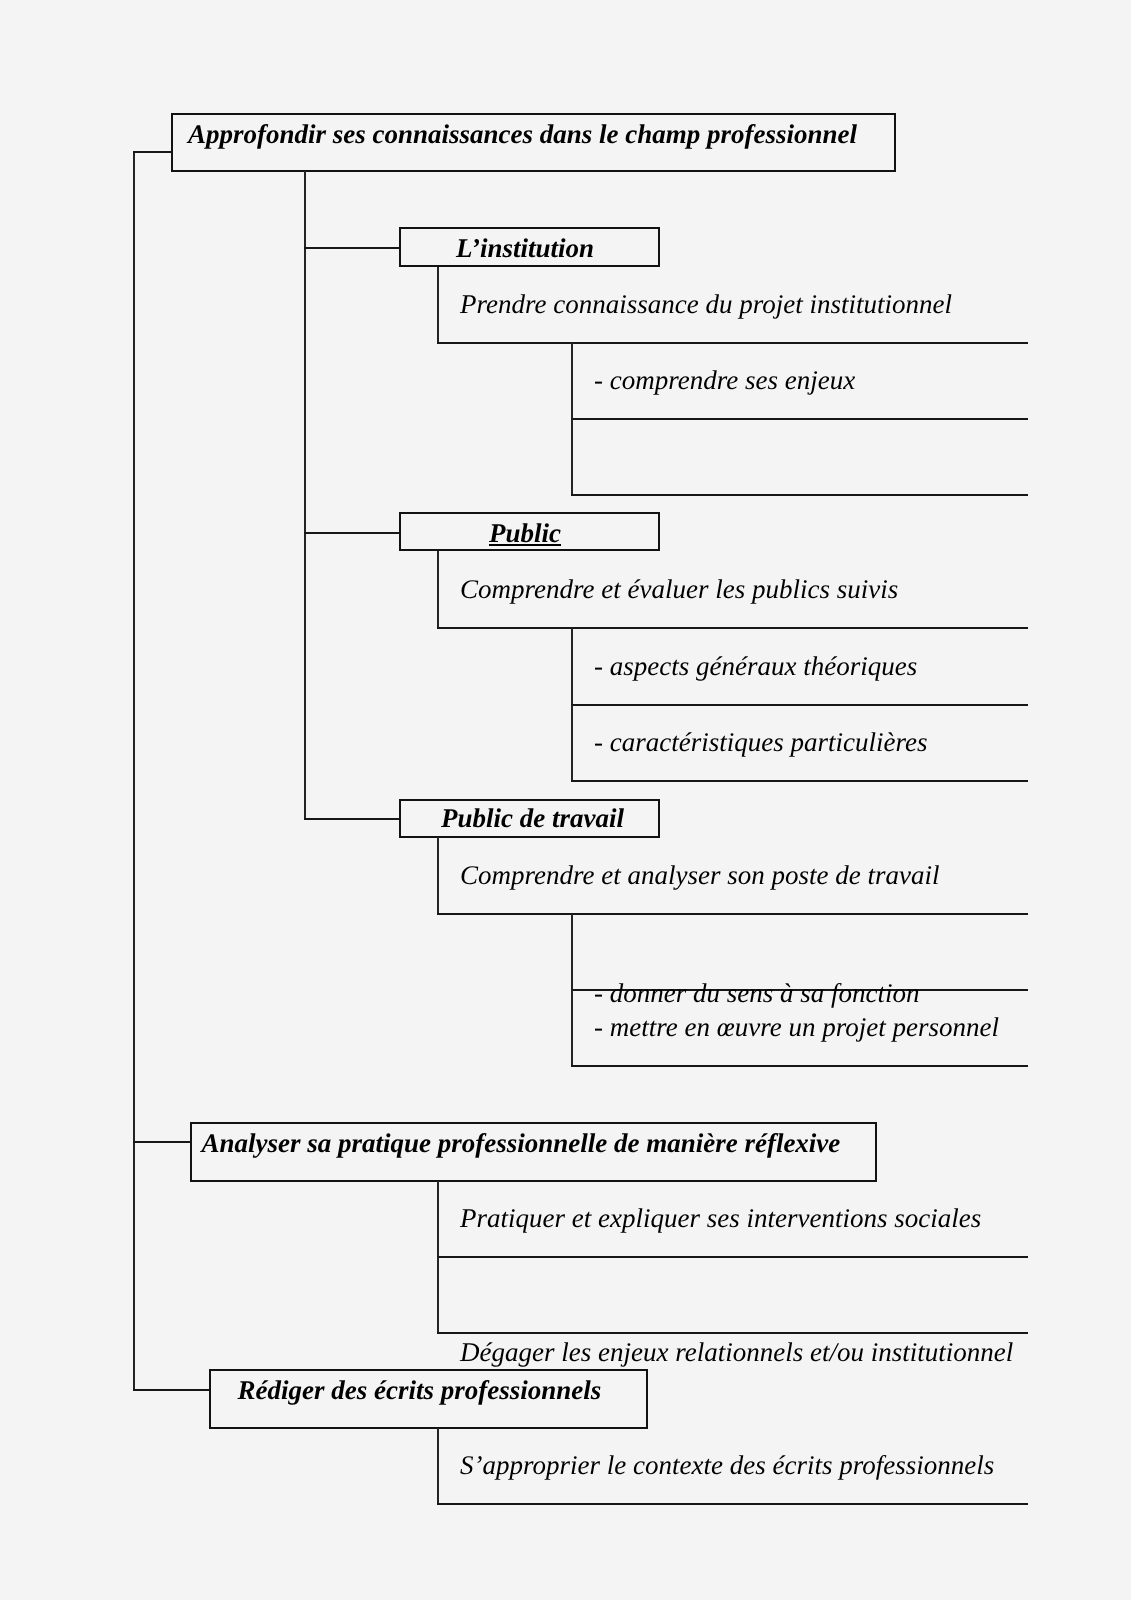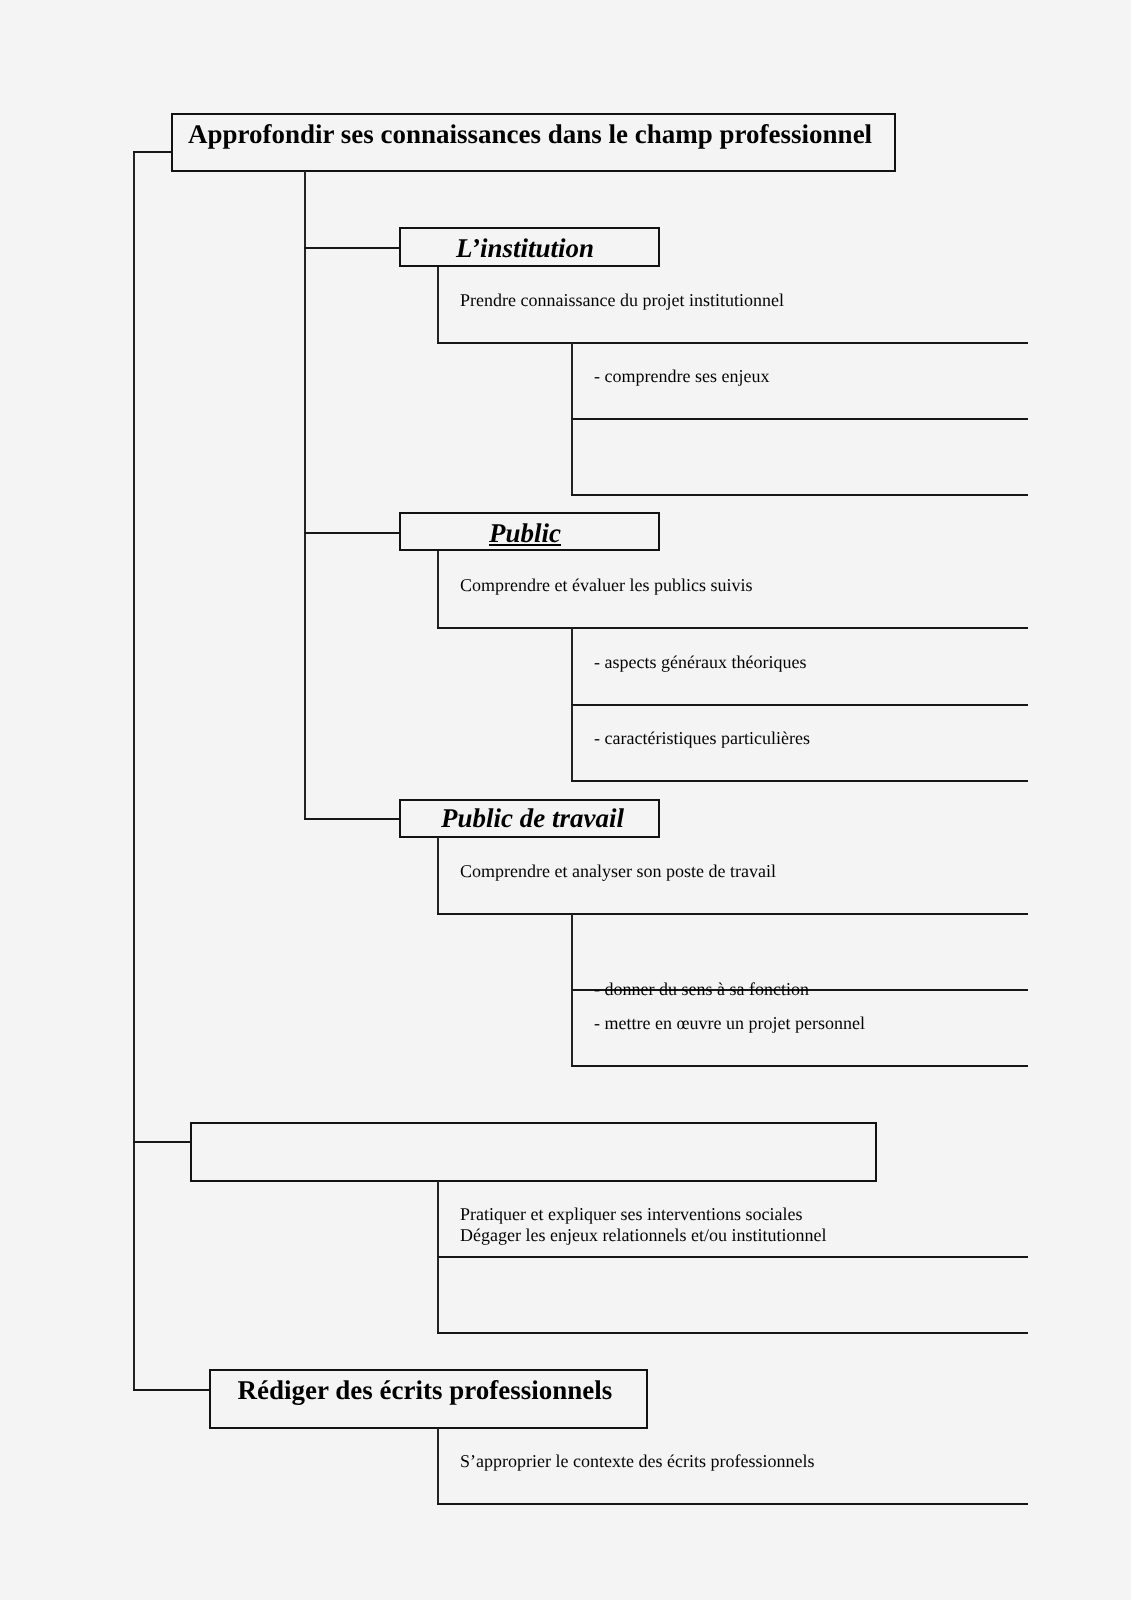--- a/index.html
+++ b/index.html
@@ -4,24 +4,24 @@
 <style>
   html,body{margin:0;padding:0;}
   body{width:1131px;height:1600px;background:#f4f4f4;
        font-family:"Liberation Serif",serif;overflow:hidden;
        -webkit-font-smoothing:antialiased;text-rendering:geometricPrecision;}
   #stage{position:relative;width:1131px;height:1600px;}
   .box{position:absolute;box-sizing:border-box;border:2px solid #121212;background:transparent;}
   .ln{position:absolute;background:#171717;}
   .hl{height:2px;}
   .vl{width:2px;background:#242424;}
-  .txt{position:absolute;white-space:nowrap;color:#000;line-height:1;}
+  .txt{position:absolute;white-space:nowrap;color:#000;line-height:1;font-style:italic;}
   .t-bold{font-weight:bold;font-size:27px;}
   .t-bolditalic{font-weight:bold;font-style:italic;font-size:27px;}
-  .t-reg{font-weight:normal;font-size:18px;}
+  .t-reg{font-weight:normal;font-size:27px;}
 </style>
 </head>
 <body>
 
 <div id="stage">
 
   <div class="box b1" style="left:170.5px;top:112.9px;width:725px;height:59.2px;"></div>
   <div class="txt t-bold" style="left:188px;top:120.9px;">Approfondir ses connaissances dans le champ professionnel</div>
 
   <div class="ln vl" style="left:133px;top:151.5px;height:1238.5px;"></div>
@@ -72,28 +72,29 @@
 
   <div class="ln vl" style="left:570.6px;top:913.8px;height:76.1px;"></div>
   <div class="ln hl" style="left:570.6px;top:988.9px;width:457.4px;"></div>
   <div class="txt t-reg" style="left:594px;top:980px;">- donner du sens à sa fonction</div>
 
   <div class="ln vl" style="left:570.6px;top:989.9px;height:76.5px;"></div>
   <div class="ln hl" style="left:570.6px;top:1065.4px;width:457.4px;"></div>
   <div class="txt t-reg" style="left:594px;top:1014.4px;">- mettre en œuvre un projet personnel</div>
 
   <div class="box b1" style="left:190px;top:1121.5px;width:686.5px;height:60px;"></div>
+  <div class="txt t-bold" style="left:201.4px;top:1129.5px;">Analyser sa pratique professionnelle de manière réflexive</div>
 
   <div class="ln vl" style="left:437.4px;top:1180.6px;height:75.9px;"></div>
   <div class="ln hl" style="left:437.4px;top:1255.5px;width:590.6px;"></div>
   <div class="txt t-reg" style="left:460px;top:1204.5px;">Pratiquer et expliquer ses interventions sociales</div>
 
   <div class="ln vl" style="left:437.4px;top:1256.5px;height:76.1px;"></div>
   <div class="ln hl" style="left:437.4px;top:1331.6px;width:590.6px;"></div>
-  <div class="txt t-reg" style="left:460px;top:1226px;">Dégager les enjeux relationnels et/ou institutionnel</div>
+  <div class="txt t-reg" style="left:460px;top:1339px;">Dégager les enjeux relationnels et/ou institutionnel</div>
 
   <div class="box b1" style="left:209px;top:1369.4px;width:439px;height:59.6px;"></div>
   <div class="txt t-bold" style="left:237.5px;top:1377.4px;">Rédiger des écrits professionnels</div>
 
   <div class="ln vl" style="left:437.4px;top:1427.5px;height:76.4px;"></div>
   <div class="ln hl" style="left:437.4px;top:1502.9px;width:590.6px;"></div>
   <div class="txt t-reg" style="left:460px;top:1451.9px;">S’approprier le contexte des écrits professionnels</div>
 </div>
 
 </body></html>

